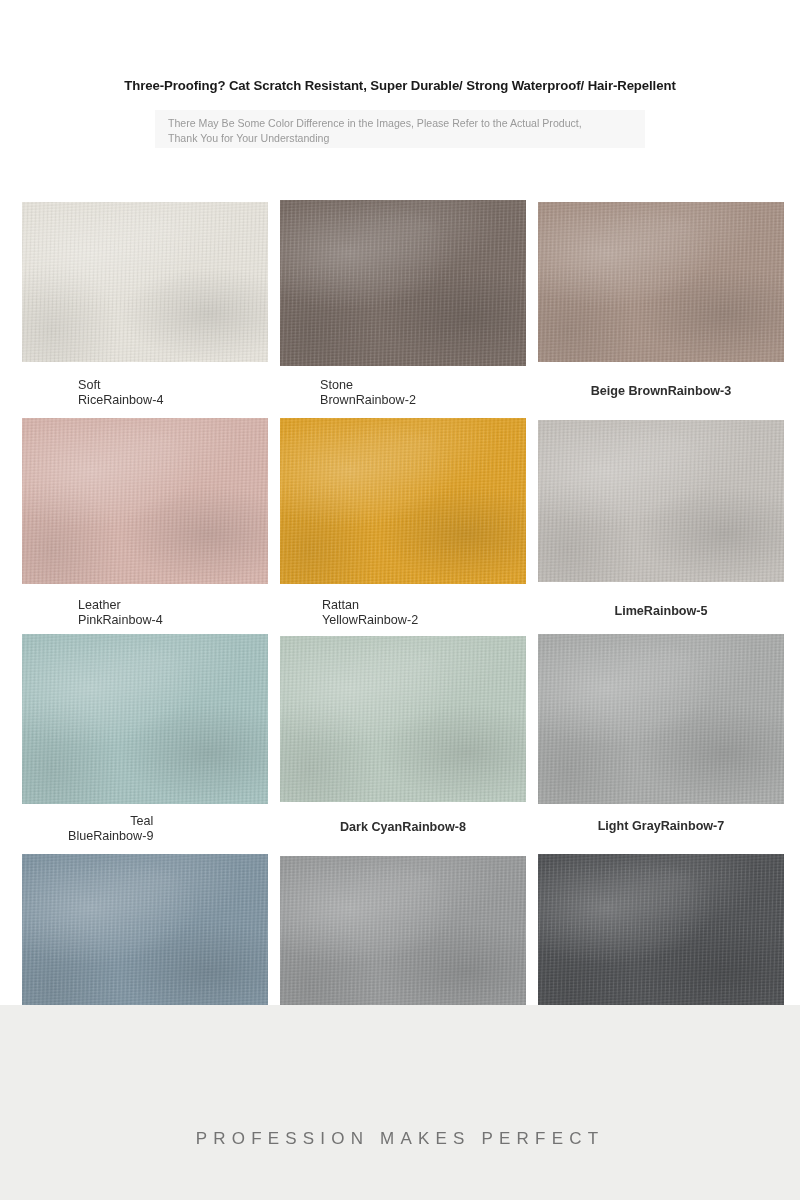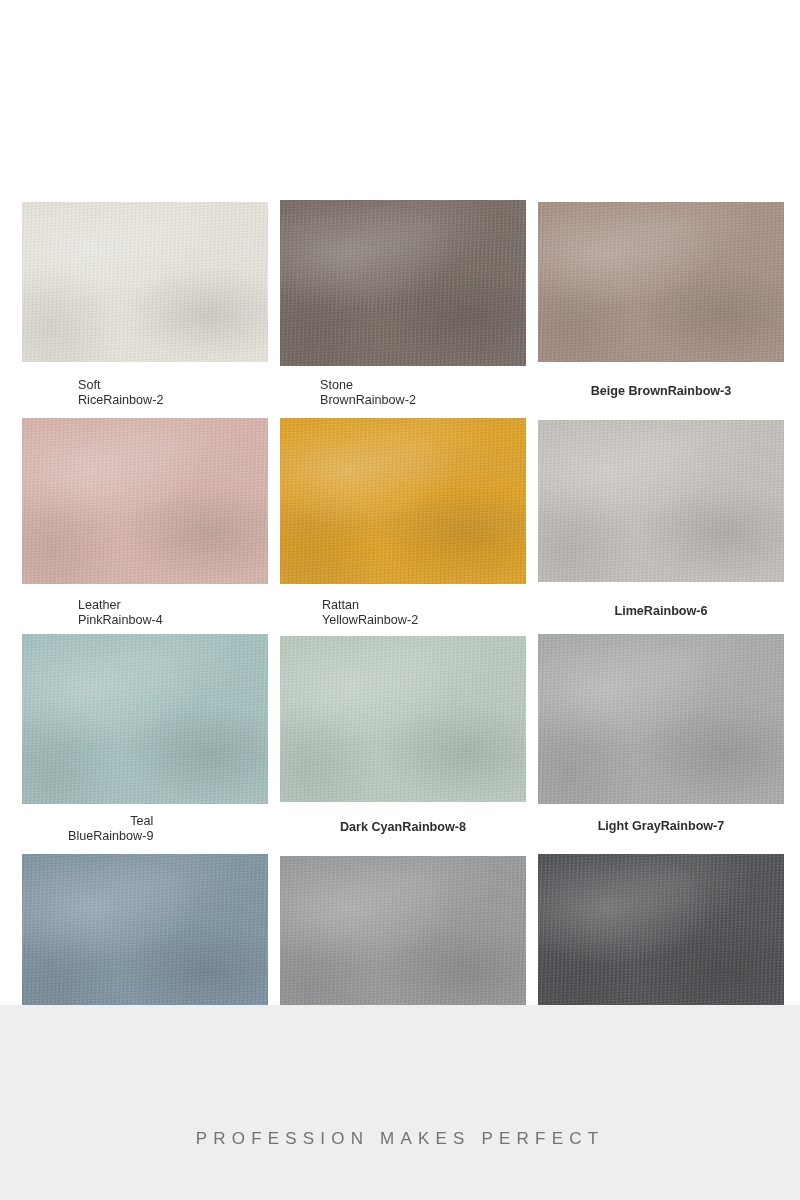--- a/index.html
+++ b/index.html
@@ -151,28 +151,35 @@
     letter-spacing: 6.2px;
     color: #737373;
     font-weight: 400;
   }
 </style>
 </head>
 <body>
 
 <div class="page">
 
+  <div class="header">
+    <div class="title">Three-Proofing? Cat Scratch Resistant, Super Durable/ Strong Waterproof/ Hair-Repellent</div>
+
+    <div class="subtitle-band"></div>
+
+    <div class="subtitle">There May Be Some Color Difference in the Images, Please Refer to the Actual Product, Thank You for Your Understanding</div>
+  </div>
 
   <div class="grid" id="swatch-grid" style="top: 0px;">
       <div class="row">
         <div class="cell" style="left: 22px; top: 202px; width: 246px; height: 160px;">
           <div class="swatch" style="background: rgb(231, 228, 220);"></div>
         </div>
         <div class="label wrap" style="left: 78px; top: 378px;">Soft
-RiceRainbow-2</div>
+RiceRainbow-4</div>
         <div class="cell" style="left: 280px; top: 200px; width: 246px; height: 166px;">
           <div class="swatch" style="background: rgb(119, 106, 99);"></div>
         </div>
         <div class="label wrap" style="left: 320px; top: 378px;">Stone
 BrownRainbow-2</div>
         <div class="cell" style="left: 538px; top: 202px; width: 246px; height: 160px;">
           <div class="swatch" style="background: rgb(167, 145, 133);"></div>
         </div>
         <div class="label one" style="left: 538px; top: 384px; width: 246px;">Beige BrownRainbow-3</div>
       </div>
@@ -183,21 +190,21 @@
         <div class="label wrap" style="left: 78px; top: 598px;">Leather
 PinkRainbow-4</div>
         <div class="cell" style="left: 280px; top: 418px; width: 246px; height: 166px;">
           <div class="swatch" style="background: rgb(223, 161, 38);"></div>
         </div>
         <div class="label wrap" style="left: 322px; top: 598px;">Rattan
 YellowRainbow-2</div>
         <div class="cell" style="left: 538px; top: 420px; width: 246px; height: 162px;">
           <div class="swatch" style="background: rgb(196, 192, 187);"></div>
         </div>
-        <div class="label one" style="left: 538px; top: 604px; width: 246px;">LimeRainbow-6</div>
+        <div class="label one" style="left: 538px; top: 604px; width: 246px;">LimeRainbow-5</div>
       </div>
       <div class="row">
         <div class="cell" style="left: 22px; top: 634px; width: 246px; height: 170px;">
           <div class="swatch" style="background: rgb(165, 194, 192);"></div>
         </div>
         <div class="label wrap" style="left: 68px; top: 814px; text-align: right;">Teal
 BlueRainbow-9</div>
         <div class="cell" style="left: 280px; top: 636px; width: 246px; height: 166px;">
           <div class="swatch" style="background: rgb(186, 202, 191);"></div>
         </div>

